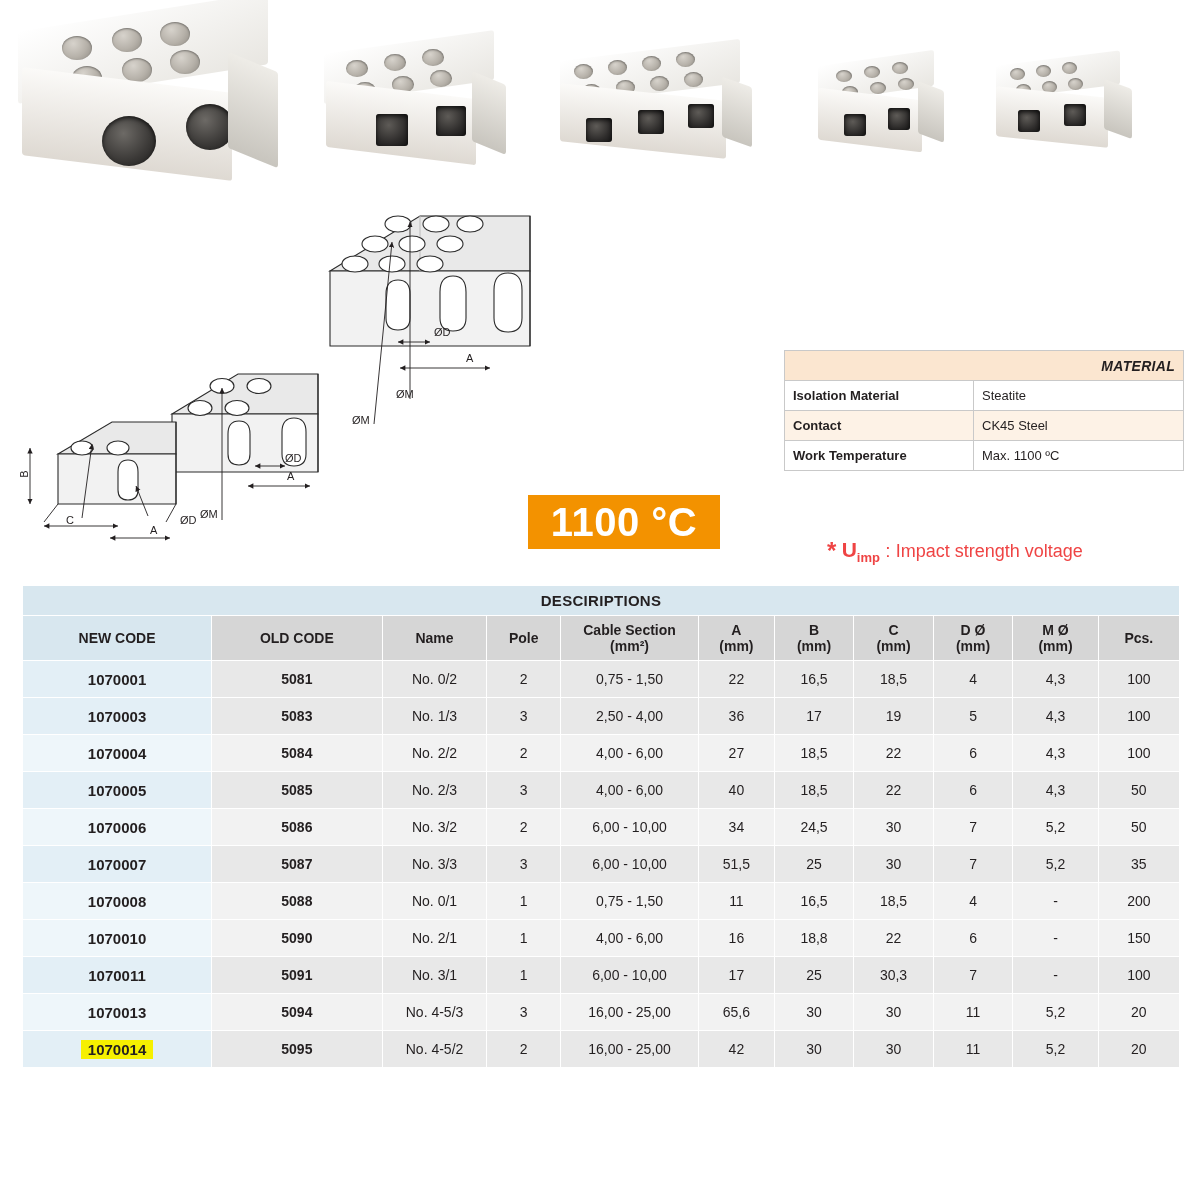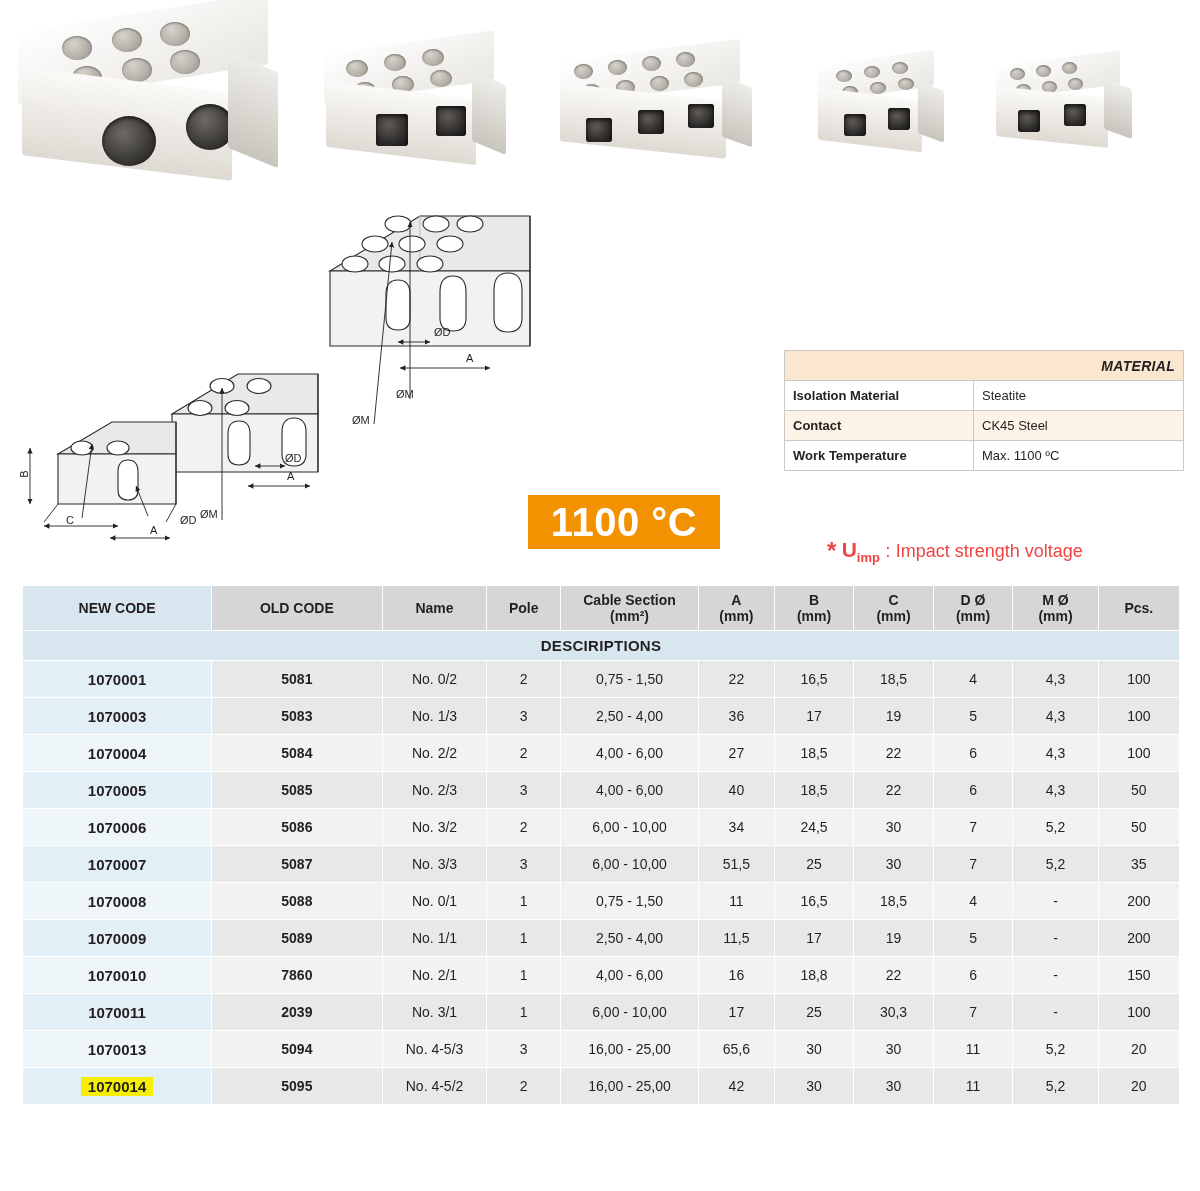--- a/index.html
+++ b/index.html
@@ -415,20 +415,23 @@
   </tbody>
 </table>
 
 <div id="uimp-note">
   <span class="star">*</span>
   <span class="uimp"><span>U</span><sub>imp</sub></span><span> : </span><span class="desc">Impact strength voltage</span>
 </div>
 
 <table id="main-table">
   <thead>
+    <tr>
+      <th class="desc-head" colspan="11">DESCIRIPTIONS</th>
+    </tr>
     <tr>
       <th class="col-head" style="width:190px;">NEW CODE</th>
       <th class="col-head gray" style="width:172px;">OLD CODE</th>
       <th class="col-head gray" style="width:104px;">Name</th>
       <th class="col-head gray" style="width:72px;">Pole</th>
       <th class="col-head gray" style="width:138px;">
         <div>Cable Section</div>
         <div>(mm²)</div>
       </th>
       <th class="col-head gray" style="width:74px;">
@@ -446,23 +449,20 @@
       <th class="col-head gray" style="width:78px;">
         <div>D Ø</div>
         <div>(mm)</div>
       </th>
       <th class="col-head gray" style="width:84px;">
         <div>M Ø</div>
         <div>(mm)</div>
       </th>
       <th class="col-head gray" style="width:80px;">Pcs.</th>
     </tr>
-    <tr>
-      <th class="desc-head" colspan="11">DESCIRIPTIONS</th>
-    </tr>
   </thead>
   <tbody>
     <tr>
       <td class="c-new">1070001</td>
       <td class="c-old">5081</td>
       <td class="c-rest">No. 0/2</td>
       <td class="c-rest">2</td>
       <td class="c-rest">0,75 - 1,50</td>
       <td class="c-rest">22</td>
       <td class="c-rest">16,5</td>
@@ -542,49 +542,36 @@
       <td class="c-rest">No. 0/1</td>
       <td class="c-rest">1</td>
       <td class="c-rest">0,75 - 1,50</td>
       <td class="c-rest">11</td>
       <td class="c-rest">16,5</td>
       <td class="c-rest">18,5</td>
       <td class="c-rest">4</td>
       <td class="c-rest">-</td>
       <td class="c-rest">200</td>
     </tr>
-    <tr>
-      <td class="c-new">1070009</td>
-      <td class="c-old">5089</td>
-      <td class="c-rest">No. 1/1</td>
-      <td class="c-rest">1</td>
-      <td class="c-rest">2,50 - 4,00</td>
-      <td class="c-rest">11,5</td>
-      <td class="c-rest">17</td>
-      <td class="c-rest">19</td>
-      <td class="c-rest">5</td>
-      <td class="c-rest">-</td>
-      <td class="c-rest">200</td>
-    </tr>
     <tr class="rowalt">
       <td class="c-new">1070010</td>
-      <td class="c-old">7860</td>
+      <td class="c-old">5090</td>
       <td class="c-rest">No. 2/1</td>
       <td class="c-rest">1</td>
       <td class="c-rest">4,00 - 6,00</td>
       <td class="c-rest">16</td>
       <td class="c-rest">18,8</td>
       <td class="c-rest">22</td>
       <td class="c-rest">6</td>
       <td class="c-rest">-</td>
       <td class="c-rest">150</td>
     </tr>
     <tr>
       <td class="c-new">1070011</td>
-      <td class="c-old">2039</td>
+      <td class="c-old">5091</td>
       <td class="c-rest">No. 3/1</td>
       <td class="c-rest">1</td>
       <td class="c-rest">6,00 - 10,00</td>
       <td class="c-rest">17</td>
       <td class="c-rest">25</td>
       <td class="c-rest">30,3</td>
       <td class="c-rest">7</td>
       <td class="c-rest">-</td>
       <td class="c-rest">100</td>
     </tr>

